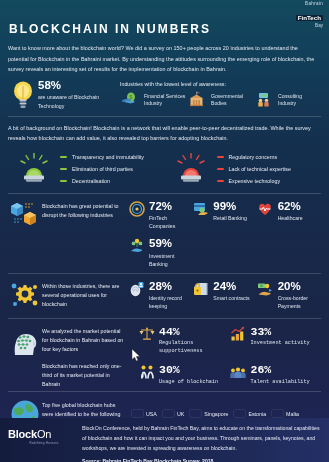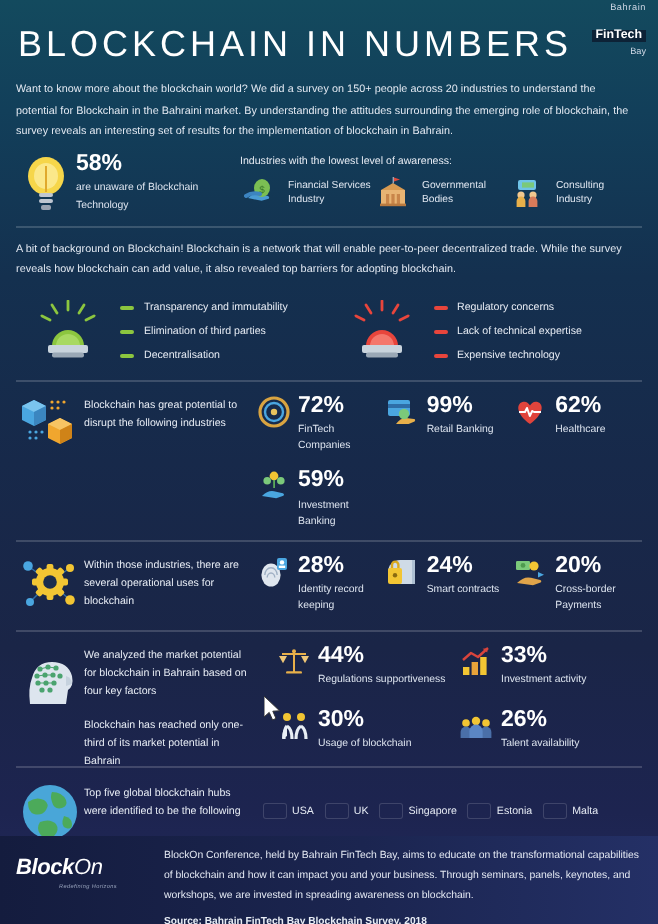--- a/index.html
+++ b/index.html
@@ -7,22 +7,22 @@
     width:329px;height:462px;overflow:hidden;
     font-family:"Liberation Sans", sans-serif;
     background:linear-gradient(180deg,#134a5e 0%, #123f5a 12%, #14304f 30%, #17294a 50%, #1a2547 70%, #1d2450 88%, #222a5c 100%);
     color:#ffffff;
     position:relative;
   }
   .page{position:relative;width:329px;height:462px;box-sizing:border-box;padding:0 8px;}
 
   
   .title{
-    font-size:18px;font-weight:normal;letter-spacing:2.0px;
-    color:#ffffff;padding-top:12px;padding-left:1px;
+    font-size:12px;font-weight:bold;letter-spacing:2.0px;
+    color:#ffffff;padding-top:22px;padding-left:1px;
   }
   .bfb-logo{
     position:absolute;right:6px;top:2px;text-align:right;line-height:1.05;
   }
   .bfb-logo .l1{font-size:4.6px;letter-spacing:.3px;color:#cfd8e6;}
   .bfb-logo .l2{font-size:6.2px;font-weight:bold;color:#ffffff;background:#0d2236;padding:0 2px;display:inline-block;}
   .bfb-logo .l3{font-size:4.6px;color:#cfd8e6;}
 
   .intro{
     font-size:5.4px;line-height:1.95;color:#e3e9f2;margin-top:7px;
@@ -57,36 +57,36 @@
   .siren{width:52px;flex:0 0 52px;display:flex;justify-content:center;align-items:flex-start;padding-top:2px;}
   .blist{flex:1;padding-top:3px;}
   .bitem{display:flex;align-items:center;gap:5px;margin-bottom:6px;}
   .dash{width:7px;height:2px;border-radius:1px;flex:0 0 7px;}
   .bitem .btxt{font-size:5.3px;color:#e7ecf4;}
 
   
   .sec-body{display:flex;margin-top:6px;}
   .grid3{flex:1;display:flex;flex-wrap:wrap;}
   .grid3 > .stat{width:33.33%;box-sizing:border-box;margin-bottom:7px;}
-  .grid2{flex:1;display:flex;flex-wrap:wrap;padding-left:10px;}
+  .grid2{flex:1;display:flex;flex-wrap:wrap;padding-left:10px;font-family:Liberation Mono, monospace;}
   .grid2 > .stat{width:50%;box-sizing:border-box;margin-bottom:8px;}
 
   .leadstack .ltxt2{font-size:5.3px;line-height:1.7;color:#e8edf5;margin-top:8px;}
 
   
   .flagrow{display:flex;align-items:center;flex:1;gap:6px;padding-left:4px;}
   .fl{display:flex;align-items:center;gap:3px;}
   .fl .fname{font-size:5.3px;color:#e6ebf4;}
   .flagbox{width:11px;height:7px;border-radius:1px;overflow:hidden;position:relative;flex:0 0 11px;box-shadow:0 0 0 .5px rgba(255,255,255,.15);}
 
   
   .footer{position:absolute;left:0;bottom:0;width:329px;height:44px;
     background:linear-gradient(90deg,#141c3e 0%,#1b2550 55%,#243066 100%);
     display:flex;align-items:flex-start;box-sizing:border-box;padding:6px 8px 0 8px;}
-  .blockon{width:72px;flex:0 0 72px;padding-top:4px;font-style:italic;}
+  .blockon{width:72px;flex:0 0 72px;padding-top:4px;}
   .blockon .bo{font-size:11px;font-weight:bold;color:#ffffff;letter-spacing:-.2px;}
   .blockon .bo .thin{font-weight:normal;}
   .blockon .botag{font-size:2.8px;color:#97a2bb;letter-spacing:.2px;text-align:center;margin-top:1px;}
   .foottext{flex:1;font-size:5.2px;line-height:1.9;color:#e4e9f3;padding-left:2px;}
   .source{font-size:5.1px;font-weight:bold;color:#e9eef6;margin-top:3px;}
 
   .cursor{position:absolute;left:132px;top:348px;width:9px;height:13px;pointer-events:none;}
 </style>
 </head>
 <body>

